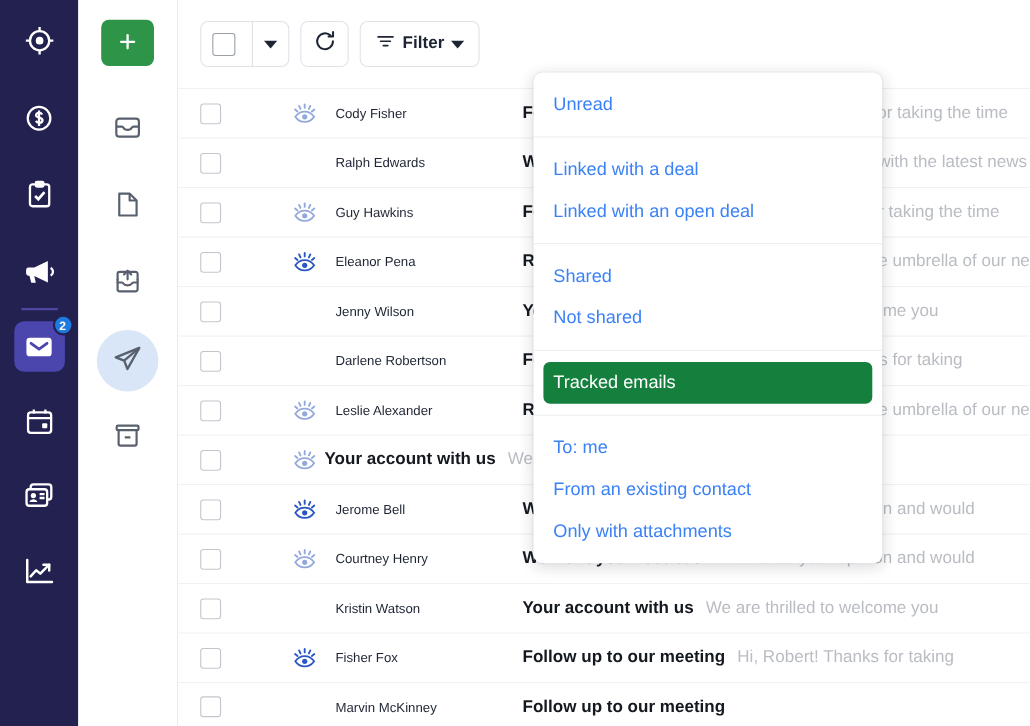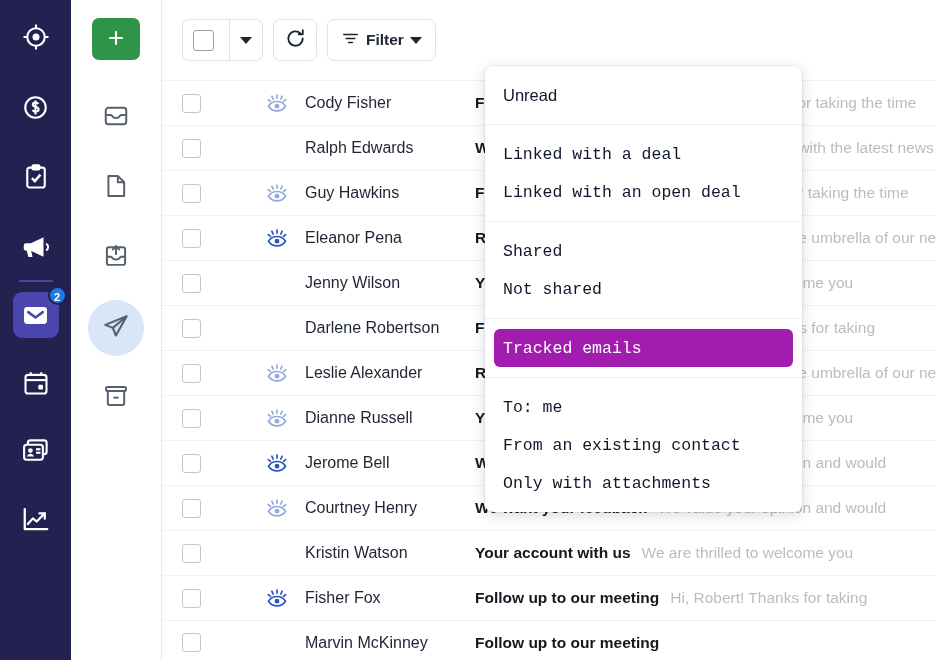--- a/index.html
+++ b/index.html
@@ -126,21 +126,21 @@
     width: 19px; height: 19px;
     border: 1.5px solid #c2c6cc;
     border-radius: 3px;
     flex: 0 0 19px;
     background: #fff;
   }
   .eye { width: 36px; flex: 0 0 36px; display: flex; align-items: center; justify-content: center; margin-left: 58px; }
   .eye.empty { visibility: hidden; }
   .sender {
     width: 170px; flex: 0 0 170px;
-    font-size: 16px;
+    font-size: 12px;
     color: #1d2433;
     margin-left: 10px;
     overflow: hidden; text-overflow: clip;
   }
   .subject {
     font-size: 15.5px;
     font-weight: bold;
     color: #14181f;
     margin-right: 11px;
   }
@@ -156,27 +156,27 @@
     left: 323px; top: 66px;
     width: 317px;
     background: #fff;
     border-radius: 8px;
     box-shadow: 0 3px 14px rgba(16,24,40,0.16), 0 0 0 1px rgba(16,24,40,0.05);
     padding: 0;
     z-index: 40;
     overflow: hidden;
   }
   .menu-group { padding: 10px 0; }
-  .menu-group + .menu-group { border-top: 1px solid #eceef1; font-family: Liberation Mono, monospace; }
+  .menu-group + .menu-group { border-top: 1px solid #eceef1; }
   .menu-item {
     height: 38px;
     display: flex; align-items: center;
     padding: 0 18px;
     font-size: 16.5px;
-    color: #0f172a;
+    color: #3b82f6;
     cursor: pointer;
   }
   .menu-item.selected {
     background: #1567c8;
     color: #ffffff;
     border-radius: 6px;
     margin: 0 9px;
     padding: 0 9px;
   }
 </style>
@@ -500,21 +500,20 @@
             <svg width="22" height="20" viewBox="0 0 24 22" fill="none" stroke="#93a9dd" stroke-width="1.9" stroke-linecap="round">
               <path d="M2.6 14.5c2.2-3.4 5.5-5.2 9.4-5.2s7.2 1.8 9.4 5.2c-2.2 3.3-5.5 5.1-9.4 5.1s-7.2-1.8-9.4-5.1z" stroke-width="1.8"></path>
               <circle cx="12" cy="14.5" r="2.6" fill="#93a9dd" stroke="none"></circle>
               <line x1="12" y1="2.2" x2="12" y2="5.6"></line>
               <line x1="6.4" y1="3.6" x2="7.8" y2="6.6"></line>
               <line x1="17.6" y1="3.6" x2="16.2" y2="6.6"></line>
               <line x1="2.4" y1="7.2" x2="4.8" y2="9.2"></line>
               <line x1="21.6" y1="7.2" x2="19.2" y2="9.2"></line>
             </svg>
           </span>
-          <span class="sender">Dianne Russell</span>
           <span class="subject">Your account with us</span>
           <span class="preview">We are thrilled to welcome you</span>
         </div>
         <div class="row">
           <span class="cb"></span>
           <span class="eye">
             <svg width="22" height="20" viewBox="0 0 24 22" fill="none" stroke="#2b57c4" stroke-width="1.9" stroke-linecap="round">
               <path d="M2.6 14.5c2.2-3.4 5.5-5.2 9.4-5.2s7.2 1.8 9.4 5.2c-2.2 3.3-5.5 5.1-9.4 5.1s-7.2-1.8-9.4-5.1z" stroke-width="1.8"></path>
               <circle cx="12" cy="14.5" r="2.6" fill="#2b57c4" stroke="none"></circle>
               <line x1="12" y1="2.2" x2="12" y2="5.6"></line>
@@ -603,21 +602,21 @@
         </div>
         <div class="menu-group">
           <div class="menu-item">Linked with a deal</div>
           <div class="menu-item">Linked with an open deal</div>
         </div>
         <div class="menu-group">
           <div class="menu-item">Shared</div>
           <div class="menu-item">Not shared</div>
         </div>
         <div class="menu-group">
-          <div class="menu-item selected" style="background: #a21caf; text-align: center;">Tracked emails</div>
+          <div class="menu-item selected" style="background: #15803d; text-align: center;">Tracked emails</div>
         </div>
         <div class="menu-group">
           <div class="menu-item">To: me</div>
           <div class="menu-item">From an existing contact</div>
           <div class="menu-item">Only with attachments</div>
         </div>
       </div>
   </div>
 </div>
 

